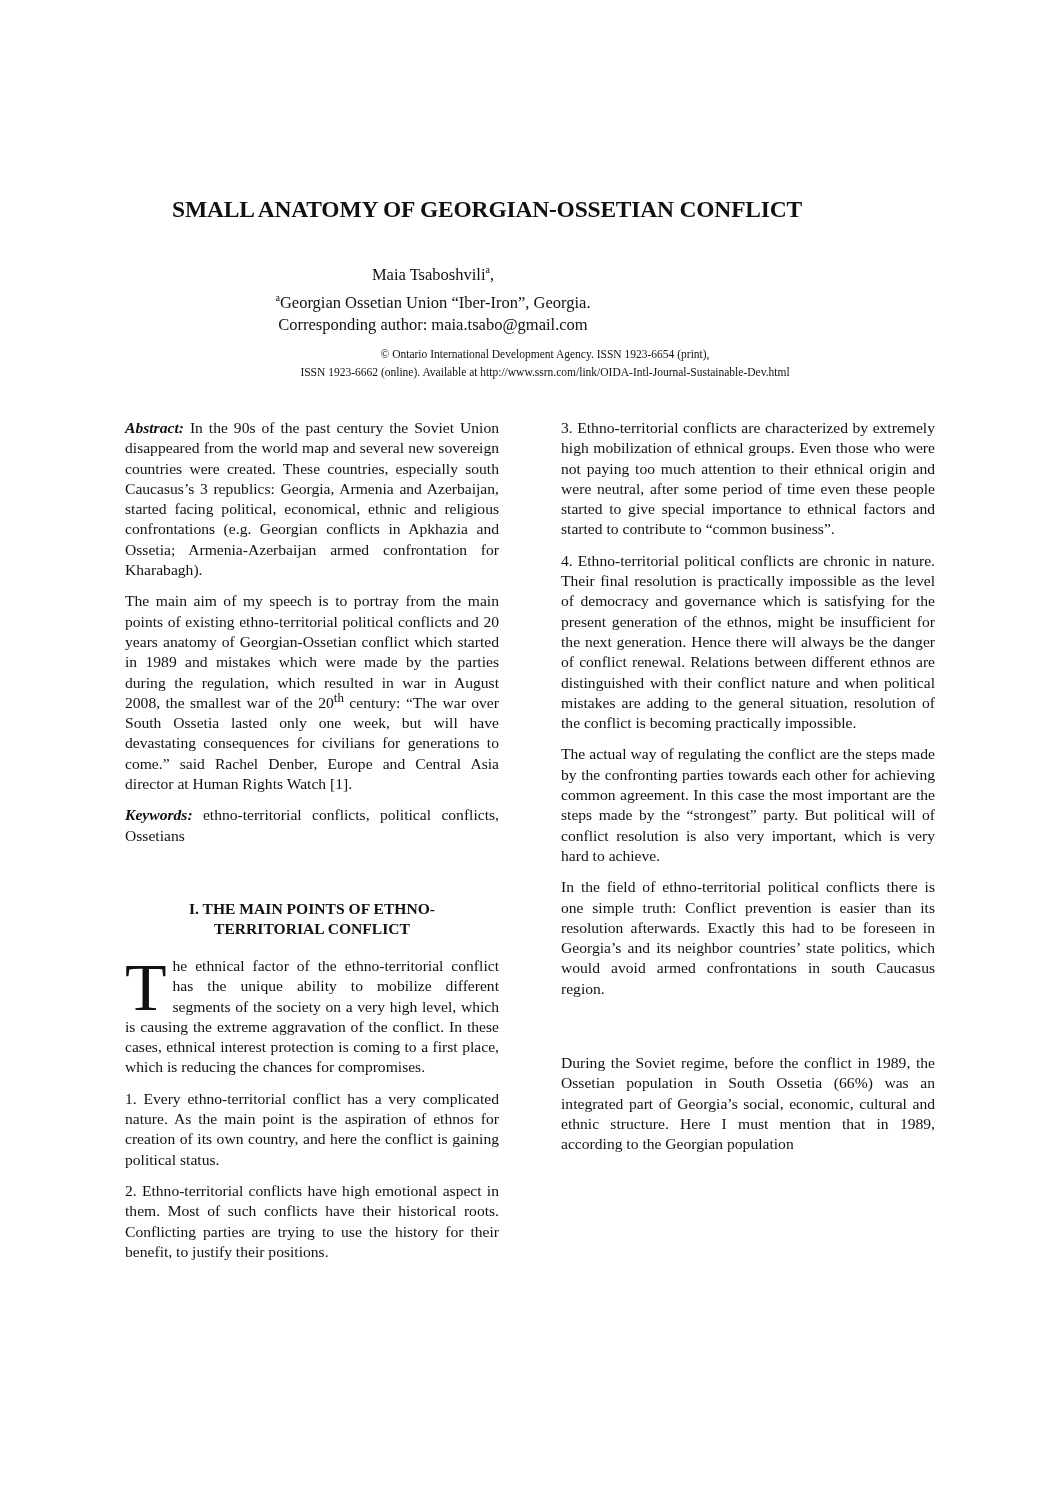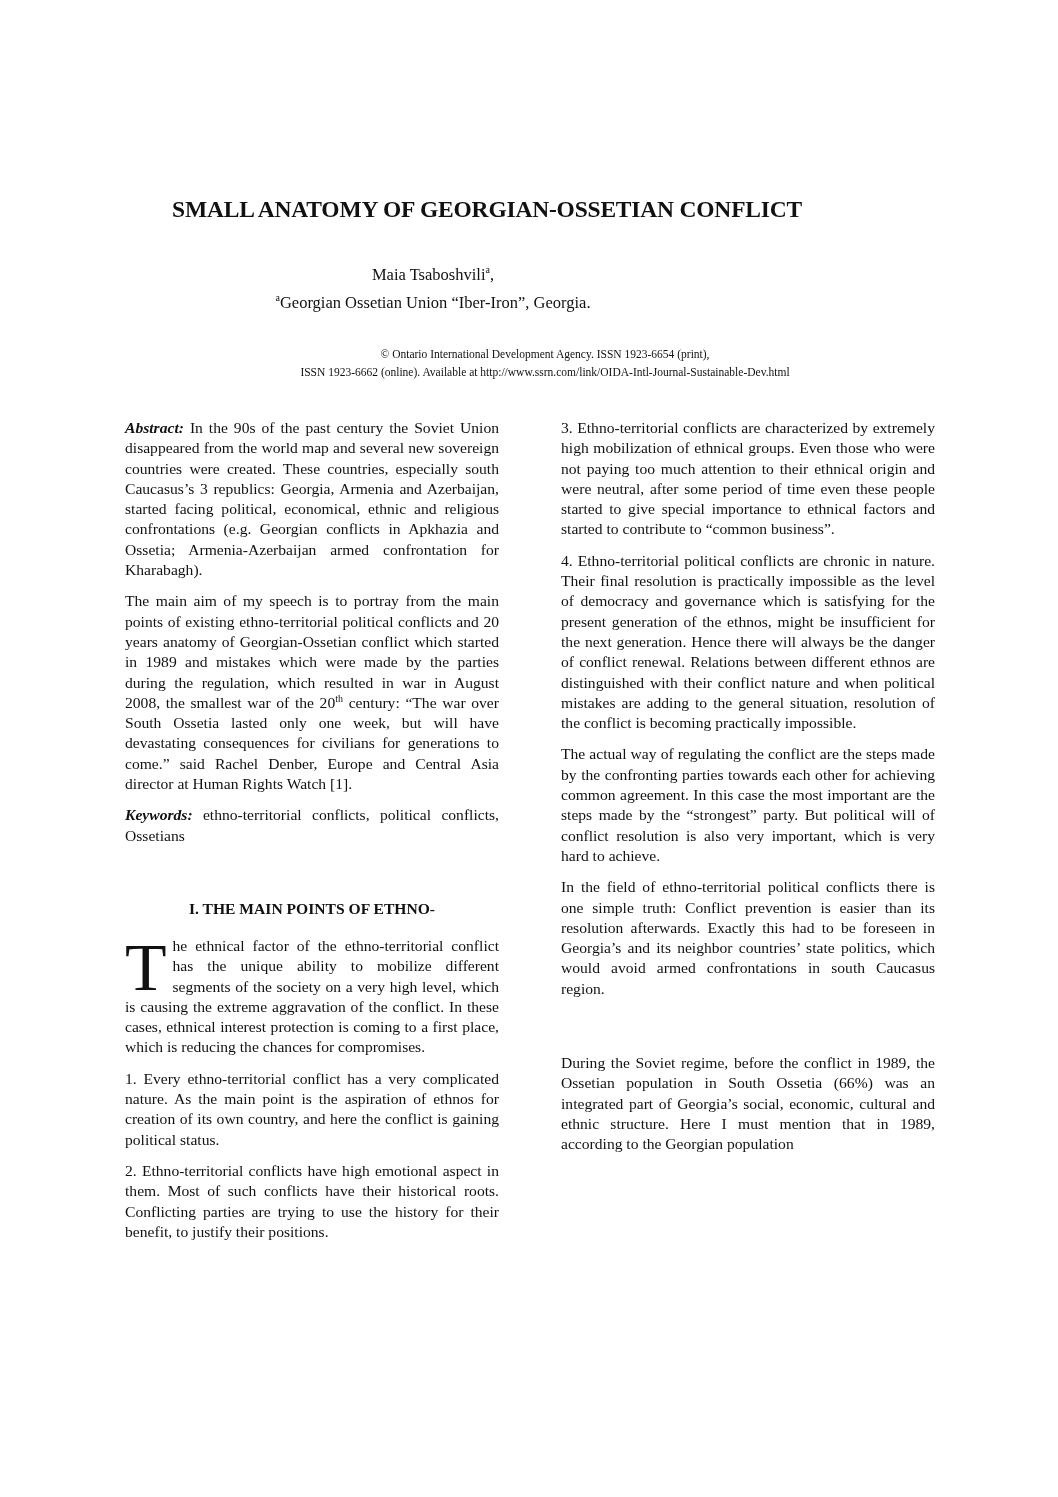--- a/index.html
+++ b/index.html
@@ -16,49 +16,51 @@
   .copyright { position: absolute; left: 16px; width: 1058px; top: 345px; text-align: center; font-size: 11.5px; line-height: 18px; }
   .col { position: absolute; width: 374px; font-size: 15.6px; line-height: 20.3px; }
   .col.left { left: 125px; top: 418px; }
   .col.right { left: 561px; top: 418px; }
   .col p { margin: 0 0 11px 0; text-align: justify; }
   .lbl { font-weight: bold; font-style: italic; margin-top: 24px; }
   .heading { text-align: center; font-weight: bold; font-size: 15.6px; line-height: 20px; margin: 8px; }
   .dropcap {
     float: left; font-size: 68px; line-height: 58px; margin: 2px 6px -4px 0; font-weight: normal;
   }
-  sup.th { font-size: 10px; vertical-align: super; line-height: 0; }
+  sup.th { font-size: 13px; vertical-align: super; line-height: 0; }
 </style>
 </head>
 <body>
 
 <div class="title">SMALL ANATOMY OF GEORGIAN-OSSETIAN CONFLICT</div>
 
 <div class="author-block">
   <div>
     <span>Maia Tsaboshvili</span><sup>a</sup><span>,</span>
   </div>
   <div>
     <sup>a</sup><span>Georgian Ossetian Union “Iber-Iron”, Georgia.</span>
   </div>
+  <div>Corresponding author: maia.tsabo@gmail.com</div>
 </div>
 
 <div class="copyright">
   <div>© Ontario International Development Agency. ISSN 1923-6654 (print),</div>
   <div>ISSN 1923-6662 (online). Available at http://www.ssrn.com/link/OIDA-Intl-Journal-Sustainable-Dev.html</div>
 </div>
 
 <div class="col left">
   <p><span class="lbl">Abstract:</span><span> In the 90s of the past century the Soviet Union disappeared from the world map and several new sovereign countries were created. These countries, especially south Caucasus’s 3 republics: Georgia, Armenia and Azerbaijan, started facing political, economical, ethnic and religious confrontations (e.g. Georgian conflicts in Apkhazia and Ossetia; Armenia-Azerbaijan armed confrontation for Kharabagh).</span></p>
   <p><span>The main aim of my speech is to portray from the main points of existing ethno-territorial political conflicts and 20 years anatomy of Georgian-Ossetian conflict which started in 1989 and mistakes which were made by the parties during the regulation, which resulted in war in August 2008, the smallest war of the 20</span><sup class="th">th</sup><span> century: “The war over South Ossetia lasted only one week, but will have devastating consequences for civilians for generations to come.” said Rachel Denber, Europe and Central Asia director at Human Rights Watch [1].</span></p>
   <p><span class="lbl">Keywords:</span><span> ethno-territorial conflicts, political conflicts, Ossetians</span></p>
 
   <div style="height:34px"></div>
   <div class="heading">
     <div>I. THE MAIN POINTS OF ETHNO-</div>
+    <div>TERRITORIAL CONFLICT</div>
   </div>
   <div style="height:9px"></div>
   <p><span class="dropcap">T</span><span>he ethnical factor of the ethno-territorial conflict has the unique ability to mobilize different segments of the society on a very high level, which is causing the extreme aggravation of the conflict. In these cases, ethnical interest protection is coming to a first place, which is reducing the chances for compromises.</span></p>
   <p>1. Every ethno-territorial conflict has a very complicated nature. As the main point is the aspiration of ethnos for creation of its own country, and here the conflict is gaining political status.</p>
   <p>2. Ethno-territorial conflicts have high emotional aspect in them. Most of such conflicts have their historical roots. Conflicting parties are trying to use the history for their benefit, to justify their positions.</p>
 </div>
 
 <div class="col right">
   <p>3. Ethno-territorial conflicts are characterized by extremely high mobilization of ethnical groups. Even those who were not paying too much attention to their ethnical origin and were neutral, after some period of time even these people started to give special importance to ethnical factors and started to contribute to “common business”.</p>
   <p>4. Ethno-territorial political conflicts are chronic in nature. Their final resolution is practically impossible as the level of democracy and governance which is satisfying for the present generation of the ethnos, might be insufficient for the next generation. Hence there will always be the danger of conflict renewal. Relations between different ethnos are distinguished with their conflict nature and when political mistakes are adding to the general situation, resolution of the conflict is becoming practically impossible.</p>

